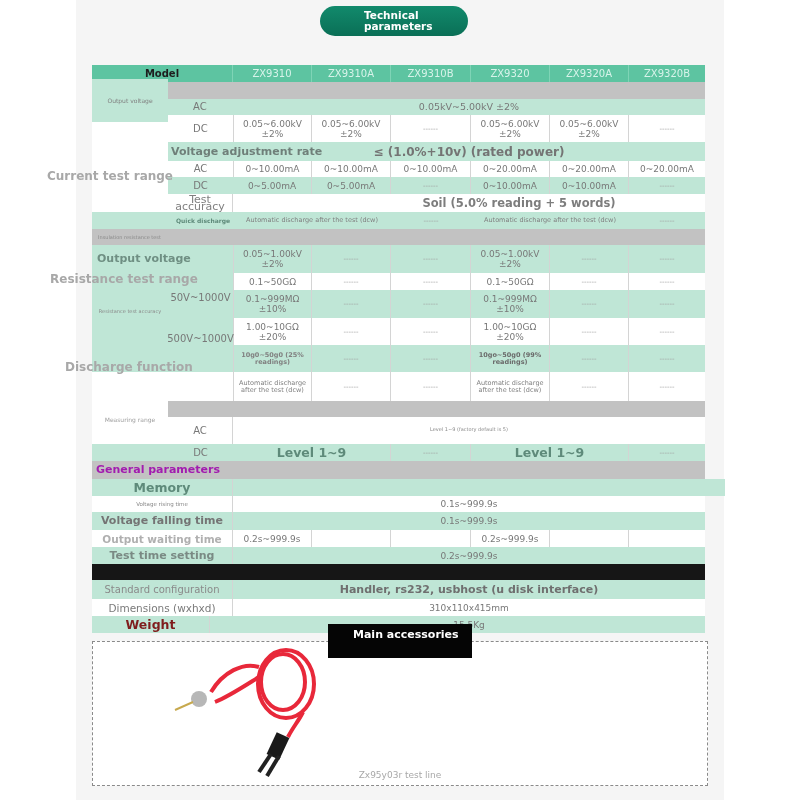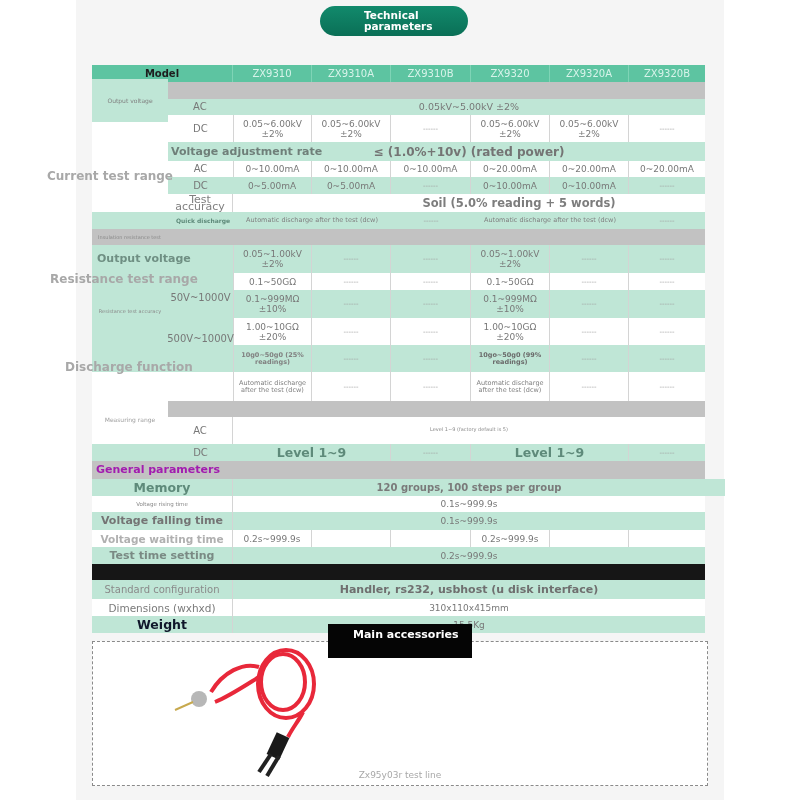--- a/index.html
+++ b/index.html
@@ -187,35 +187,34 @@
     <div class="c dash" style="left:537px;width:76px;">------</div>
   </div>
   <div class="c w small" style="position:absolute;left:0;top:352px;width:76px;height:44px;font-size:6px;color:#a0a0a0;">Measuring range</div>
 
   <div class="row grey" style="top:396px;height:18px;">
     <div class="c" style="left:4px;width:200px;justify-content:flex-start;font-size:11px;font-weight:bold;color:#a21caf;">General parameters</div>
   </div>
 
   <div class="row g" style="top:414px;height:17px;padding-left:20px;">
     <div class="c bl bigg" style="left:0;width:141px;">Memory</div>
-    <div class="c" style="left:141px;width:472px;font-size:10px;font-weight:bold;color:#7a7a7a;">120 groups, 100 steps per group</div>
   </div>
 
   <div class="row w" style="top:431px;height:16px;">
     <div class="c bl tiny" style="left:0;width:141px;font-size:5.5px;">Voltage rising time</div>
     <div class="c" style="left:141px;width:472px;">0.1s~999.9s</div>
   </div>
 
   <div class="row g" style="top:447px;height:18px;">
     <div class="c bl" style="left:0;width:141px;font-size:11px;font-weight:bold;color:#747474;">Voltage falling time</div>
     <div class="c" style="left:141px;width:472px;">0.1s~999.9s</div>
   </div>
 
   <div class="row w" style="top:465px;height:17px;">
-    <div class="c bl" style="left:0;width:141px;font-size:10.5px;font-weight:bold;color:#b0b0b0;">Voltage waiting time</div>
+    <div class="c bl" style="left:0;width:141px;font-size:10.5px;font-weight:bold;color:#b0b0b0;">Output waiting time</div>
     <div class="c bl" style="left:141px;width:79px;">0.2s~999.9s</div>
     <div class="c bl" style="left:220px;width:79px;"></div>
     <div class="c bl" style="left:299px;width:80px;"></div>
     <div class="c bl" style="left:379px;width:79px;">0.2s~999.9s</div>
     <div class="c bl" style="left:458px;width:79px;"></div>
     <div class="c" style="left:537px;width:76px;"></div>
   </div>
 
   <div class="row g" style="top:482px;height:17px;">
     <div class="c bl" style="left:0;width:141px;font-size:11px;font-weight:bold;color:#7a8a84;">Test time setting</div>
@@ -228,21 +227,21 @@
     <div class="c bl" style="left:0;width:141px;font-size:10px;color:#8a8a8a;">Standard configuration</div>
     <div class="c" style="left:141px;width:472px;font-size:11px;font-weight:bold;color:#6f6f6f;">Handler, rs232, usbhost (u disk interface)</div>
   </div>
 
   <div class="row w" style="top:534px;height:17px;">
     <div class="c bl" style="left:0;width:141px;font-size:10.5px;color:#7a7a7a;">Dimensions (wxhxd)</div>
     <div class="c" style="left:141px;width:472px;">310x110x415mm</div>
   </div>
 
   <div class="row g" style="top:551px;height:17px;">
-    <div class="c bl bigg" style="left:0;width:141px;color:#0f172a;">Weight</div>
+    <div class="c bl bigg" style="left:0;width:118px;color:#7f1d1d;">Weight</div>
     <div class="c" style="left:141px;width:472px;">15.5Kg</div>
   </div>
 </div>
 
 <div class="side" style="left:47px;top:169px;">Current test range</div>
 <div class="side" style="left:50px;top:256px;margin-top:16px;">Resistance test range</div>
 <div class="side" style="left:65px;top:360px;">Discharge function</div>
 
 <div class="acc-box">
   <svg width="616" height="145" viewBox="0 0 616 145" style="position:absolute;left:0;top:0;">

